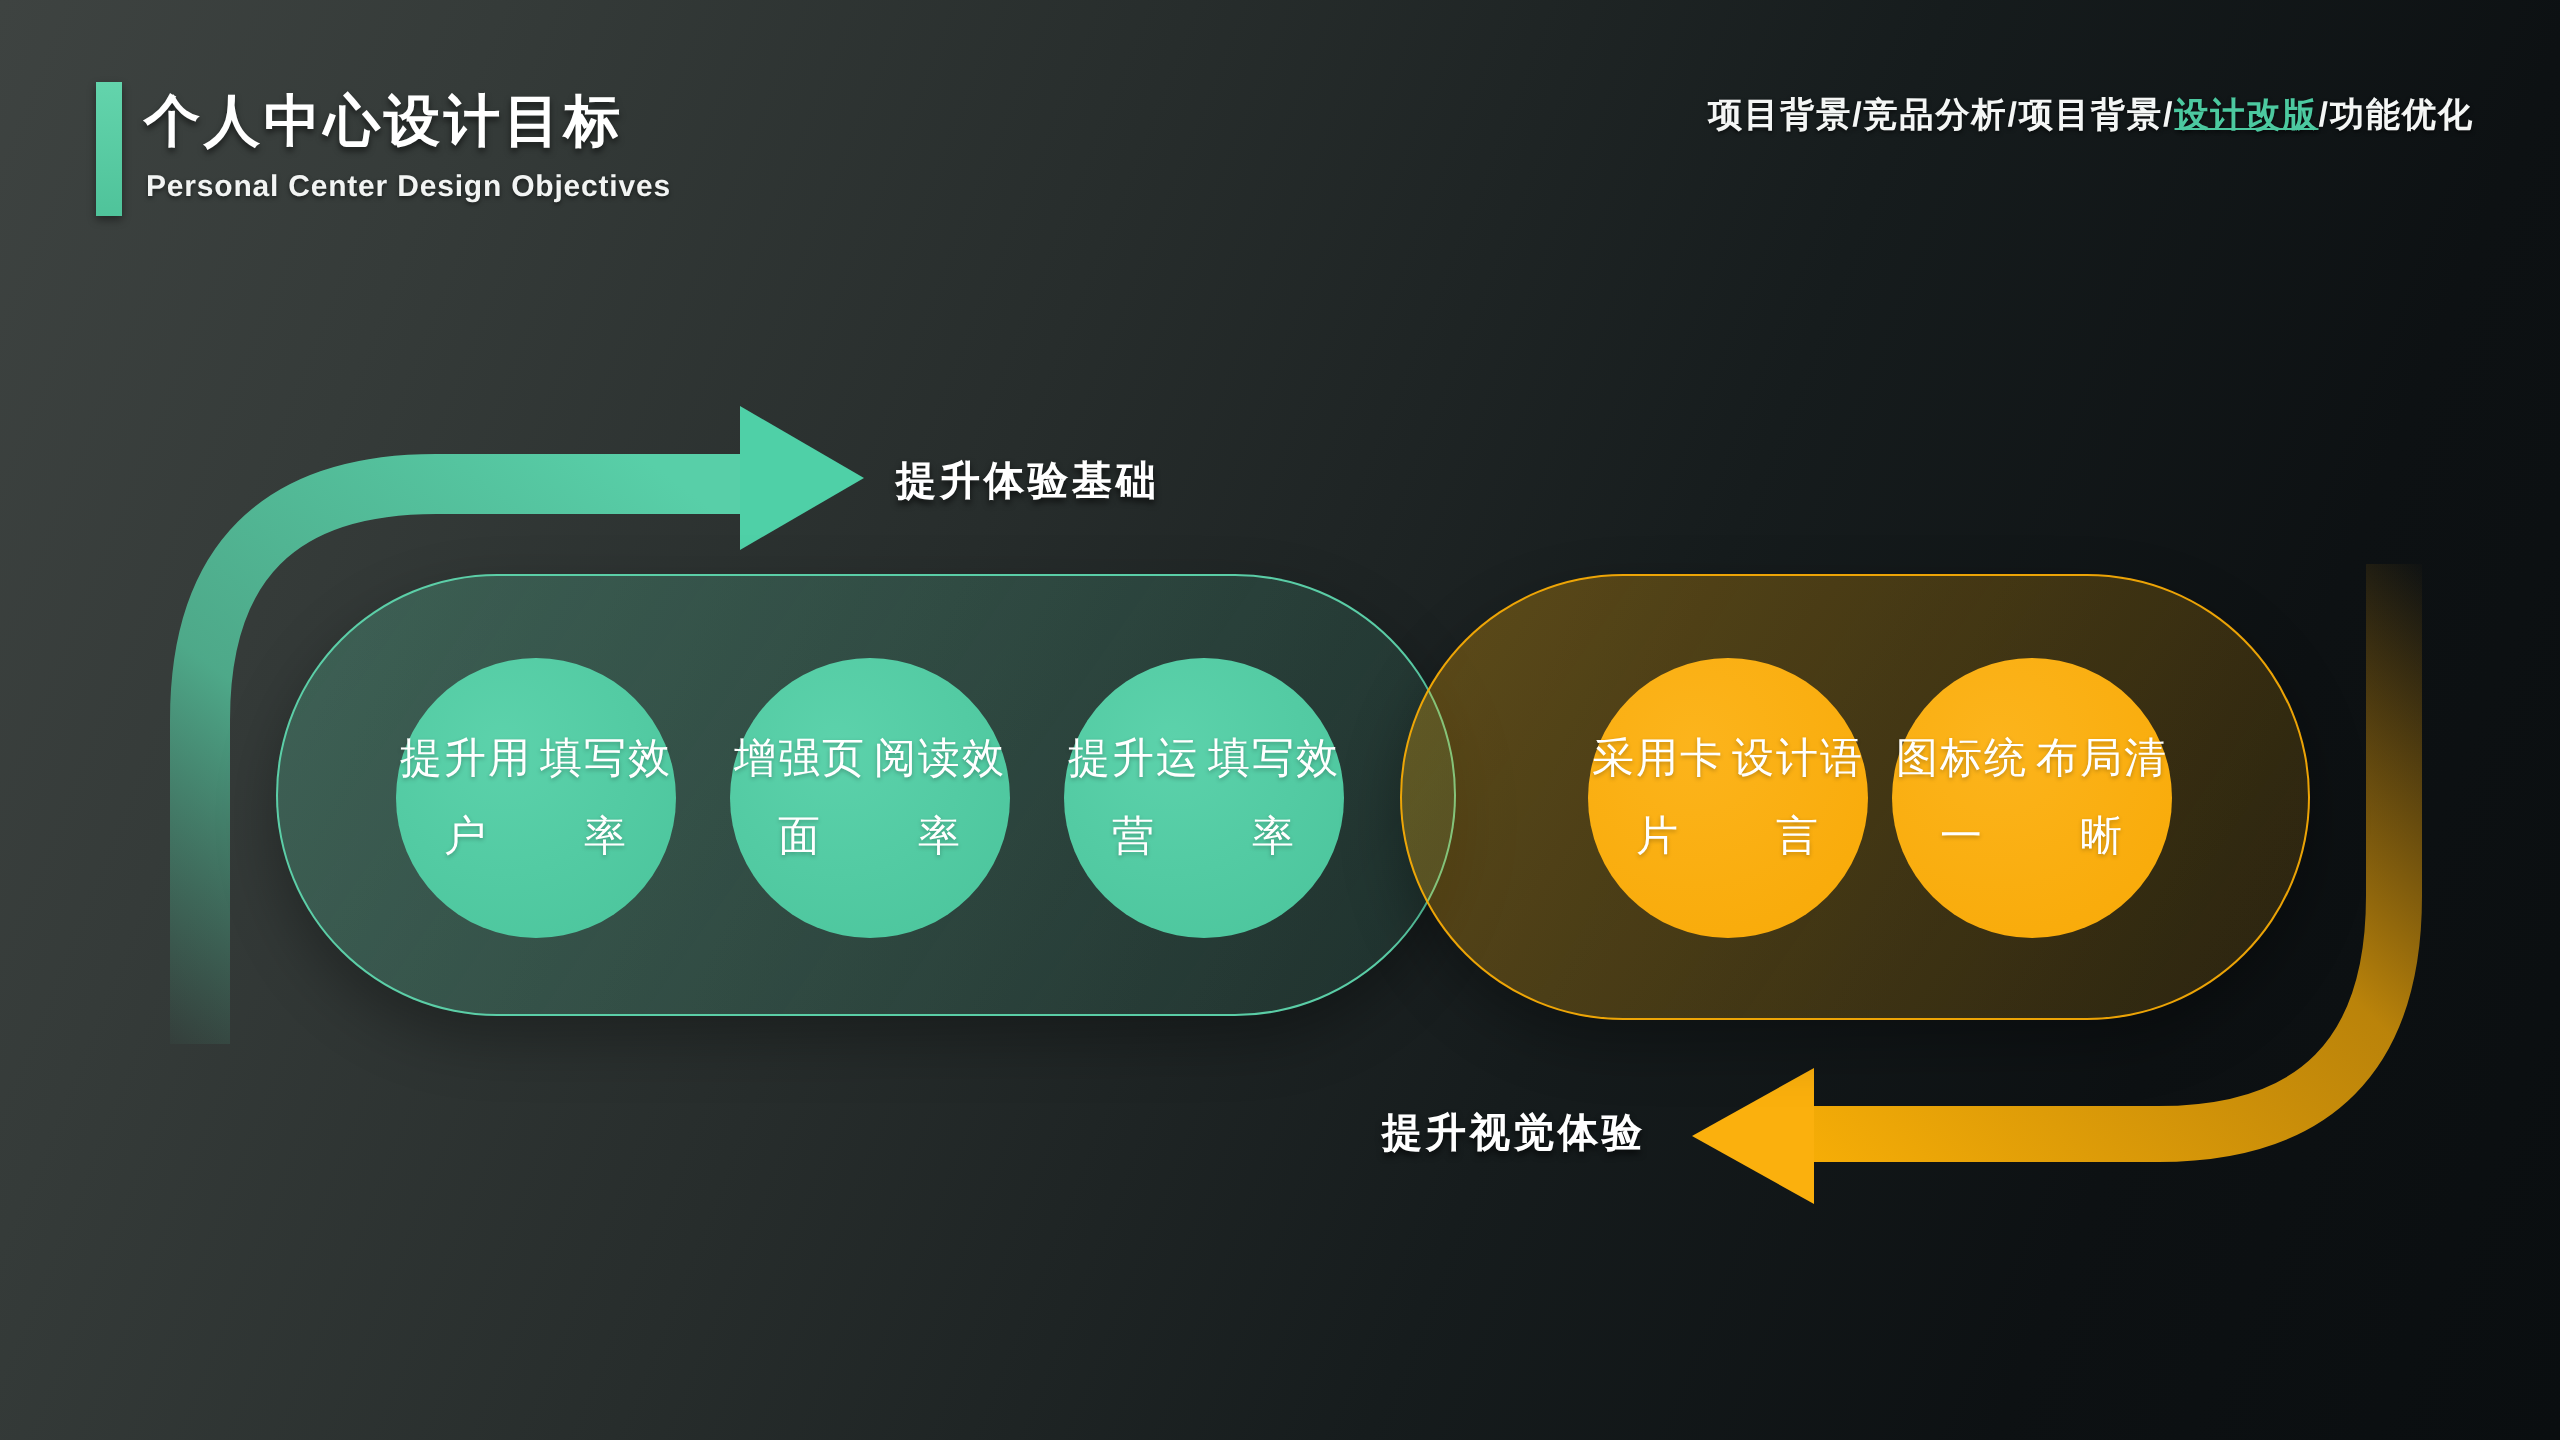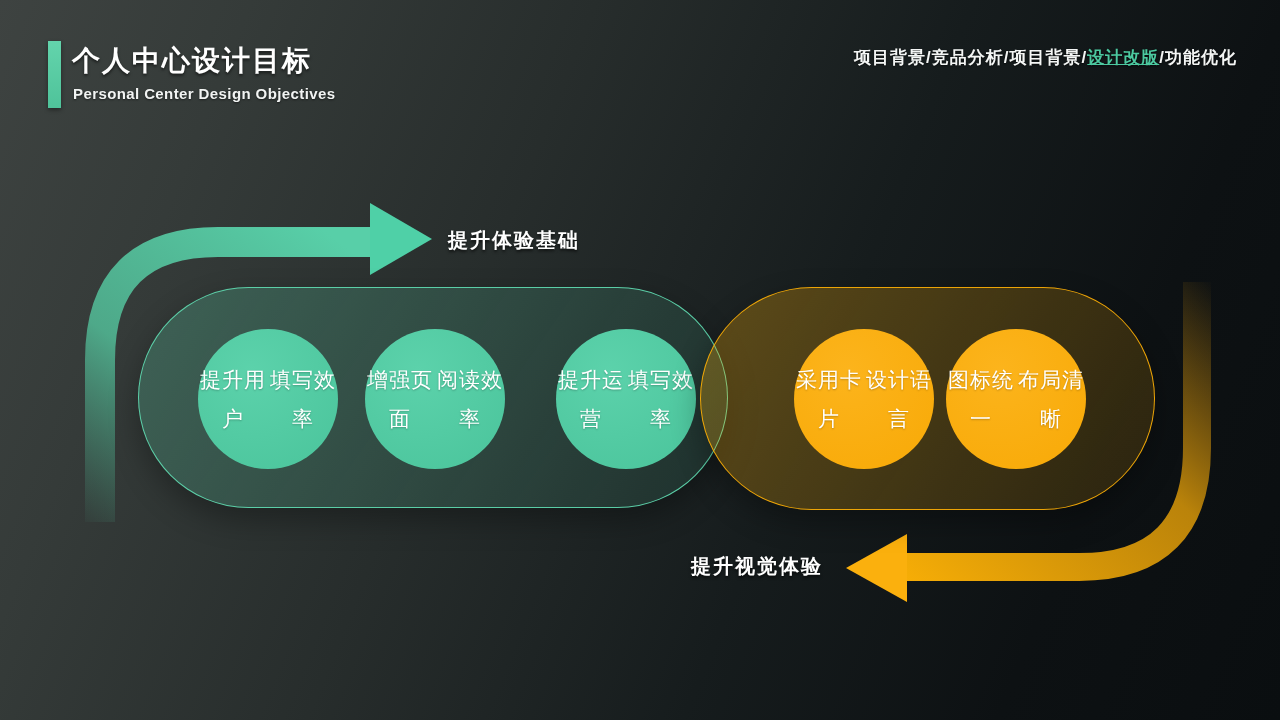--- a/index.html
+++ b/index.html
@@ -57,21 +57,21 @@
   
   .circle{
     position:absolute;top:329px;width:140px;height:140px;border-radius:50%;
     display:flex;flex-direction:row;align-items:center;justify-content:center;
     font-size:21px;font-weight:normal;color:#ffffff;letter-spacing:1px;
     line-height:39px;text-align:center;
     text-shadow:0 1px 2px rgba(0,0,0,.25);
   }
   .circle.teal{background:radial-gradient(circle at 38% 30%,#5cd2ab,#4ac49b);}
   .circle.yellow{background:radial-gradient(circle at 38% 30%,#fcb41c,#f8a906);}
-  .c1{left:198px;} .c2{left:365px;} .c3{left:556px;}
+  .c1{left:198px;} .c2{left:365px;} .c3{left:532px;}
   .c4{left:794px;} .c5{left:946px;justify-content:space-between;}
   
   .arrow-label{
     position:absolute;font-size:20px;font-weight:bold;color:#ffffff;
     letter-spacing:2px;text-shadow:0 2px 3px rgba(0,0,0,.65);
     white-space:nowrap;
   }
   .arrow-label.top{left:448px;top:227px;}
   .arrow-label.bottom{left:691px;top:553px;}
 </style>

